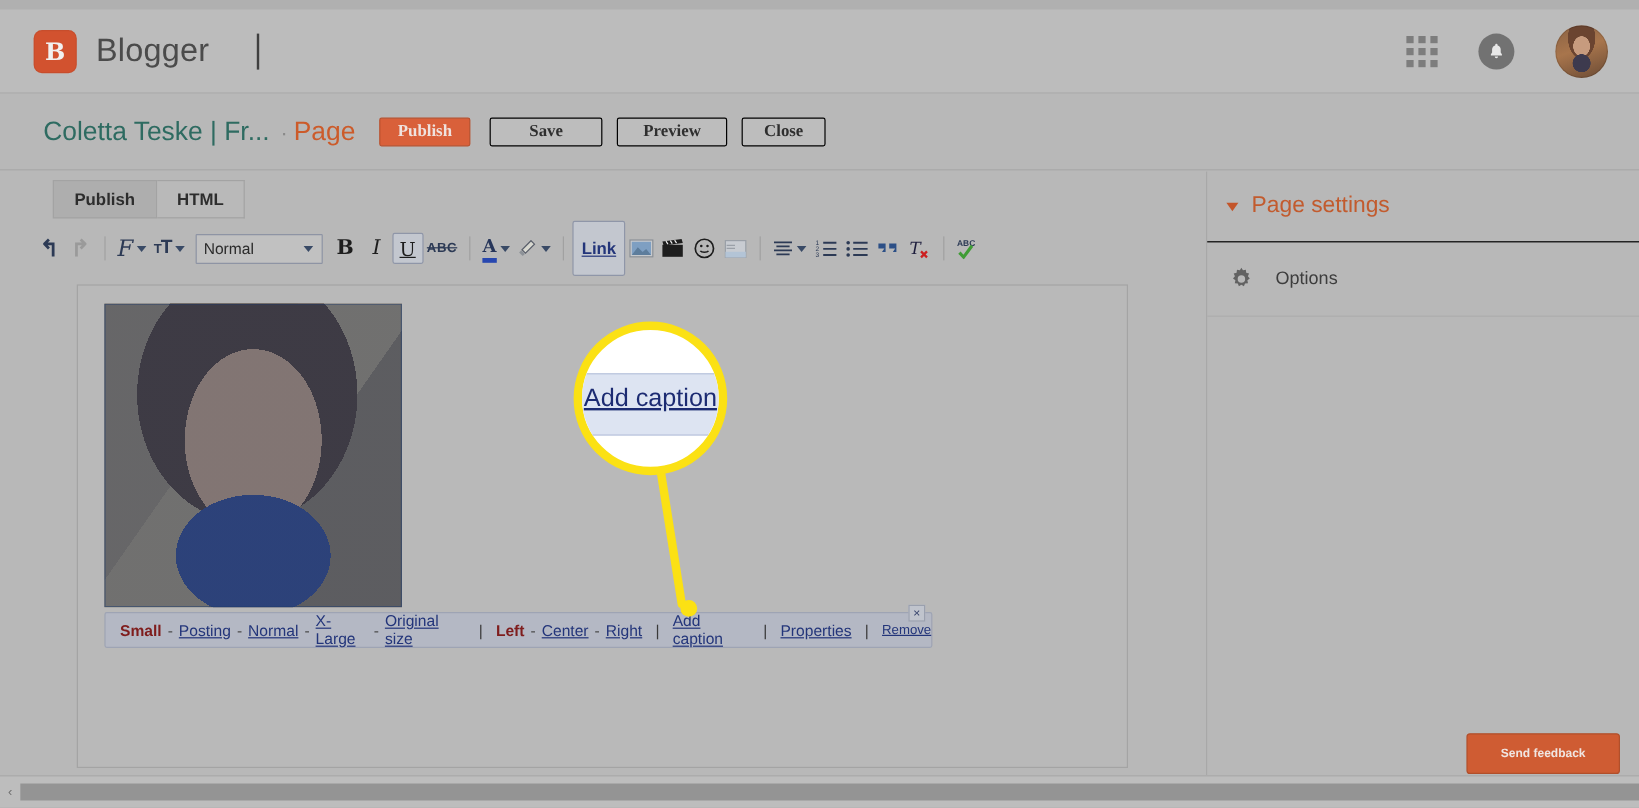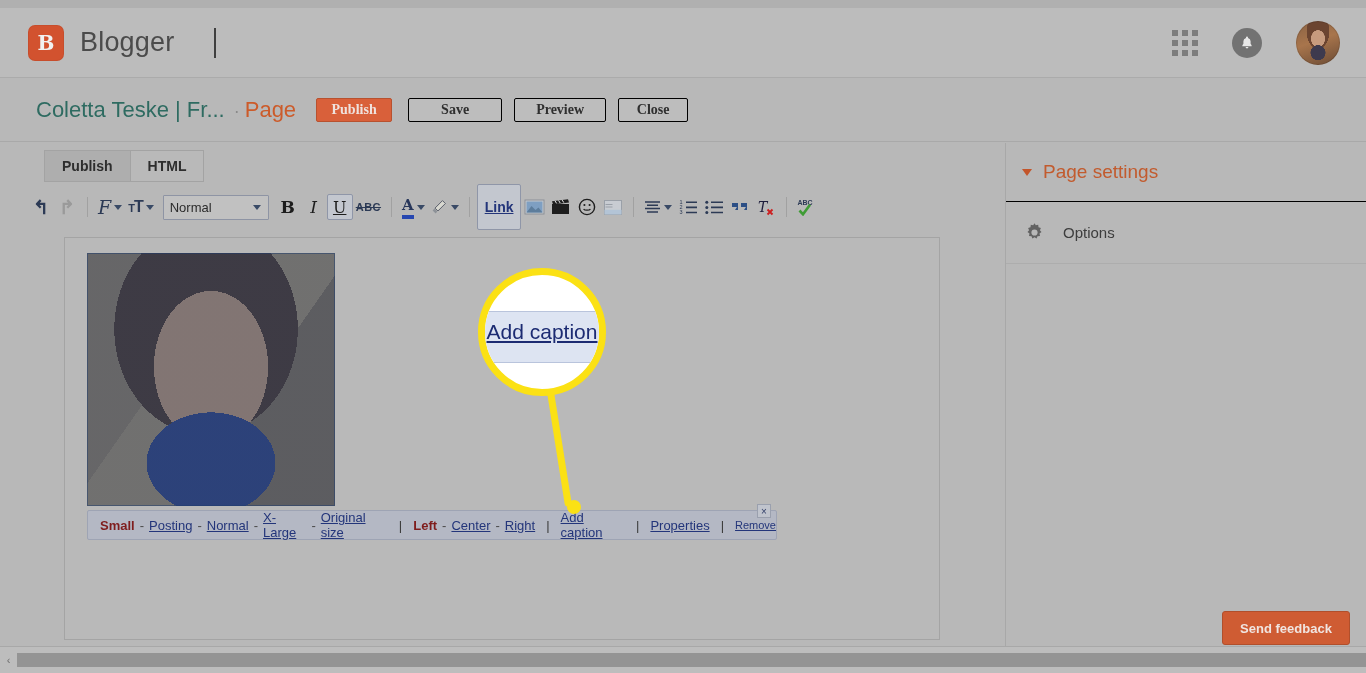--- a/index.html
+++ b/index.html
@@ -181,21 +181,21 @@
     border-bottom:1px solid #000000;
   }
   .tri-down { width:0;height:0;border-left:5px solid transparent;border-right:5px solid transparent;
               border-top:7px solid #c3552a; margin-right:11px; }
   .settings-title { font-size:19px; color:#c25b2e; }
   .opt-row { height:62px; display:flex; align-items:center; padding-left:18px; border-bottom:1px solid #adadad; cursor:pointer; }
   .opt-label { margin-left:18px; font-size:15px; color:#3d3d3d; }
   .btn-feedback {
     position:absolute; left:216px; top:468px; width:128px; height:34px;
     background:#cf5c33; border:1px solid #b14f2b; border-radius:3px;
-    color:#f0e5e1; font-size:13px; font-weight:bold;
+    color:#f0e5e1; font-size:10px; font-weight:bold;
     display:flex; align-items:center; justify-content:center; cursor:pointer;
   }
 
   
   .scroll-h {
     position:absolute; left:0; top:646px; width:1366px; height:27px;
     background:#bdbdbd; border-top:1px solid #a8a8a8; display:flex; align-items:center;
   }
   .scroll-arrow { width:17px; text-align:center; font-size:11px; color:#6f6f6f; cursor:pointer; }
   .scroll-track { flex:1; height:14px; background:#b0b0b0; position:relative; }

